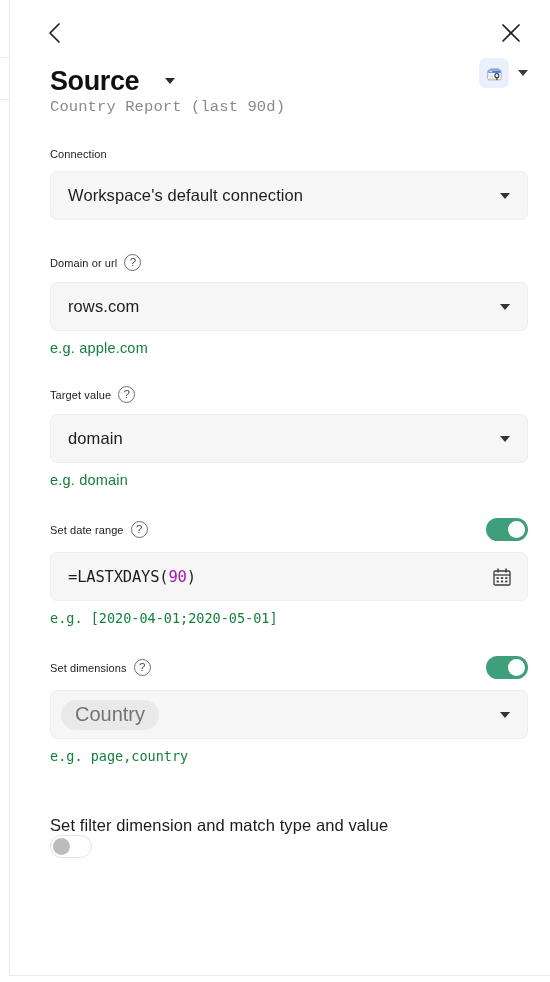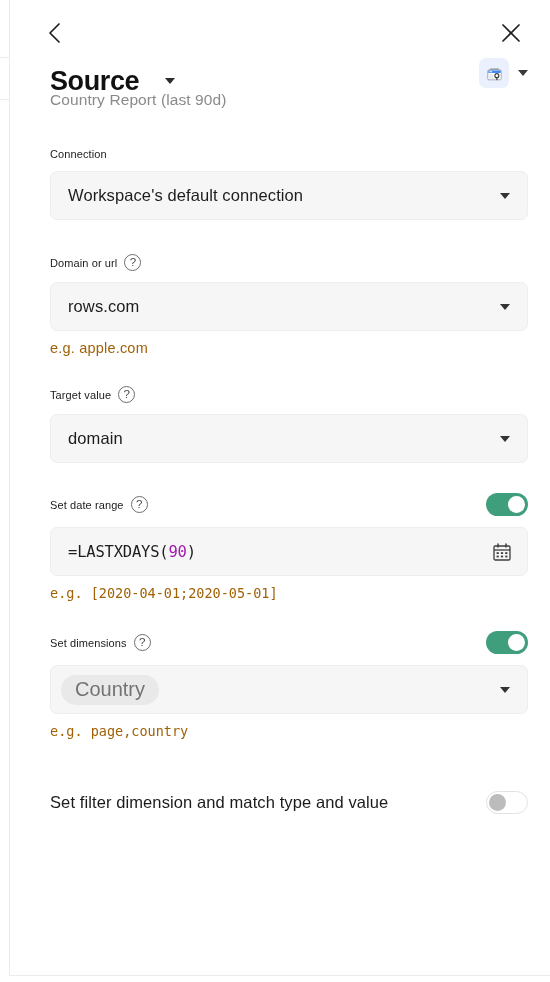--- a/index.html
+++ b/index.html
@@ -80,24 +80,25 @@
     width: 0; height: 0;
     border-left: 5px solid transparent;
     border-right: 5px solid transparent;
     border-top: 6px solid #2b2b2b;
     cursor: pointer;
   }
   .caret-sm.muted { border-top-color: #3a3a3a; }
 
   #source-subtitle {
     position: absolute;
-    left: 40px; top: 29px;
+    left: 40px; top: 36px;
     font-size: 15.5px;
     color: #8a8a8a;
     letter-spacing: 0.1px;
+    font-family: Liberation Mono, monospace;
   }
 
   
   #app-badge-cluster {
     position: absolute;
     right: 22px; top: -4px;
     display: flex;
     align-items: center;
     gap: 9px;
   }
@@ -171,21 +172,21 @@
     right: 17px; top: 50%;
     margin-top: -3px;
     width: 0; height: 0;
     border-left: 5px solid transparent;
     border-right: 5px solid transparent;
     border-top: 6px solid #333333;
   }
 
   .hint {
     font-size: 14.5px;
-    color: #a16207;
+    color: #15803d;
     margin-top: 9px;
     letter-spacing: 0.2px;
   }
   .hint.mono {
     font-family: "DejaVu Sans Mono", monospace;
     font-size: 13.5px;
     letter-spacing: 0;
   }
 
   
@@ -225,22 +226,23 @@
     top: 3px;
     width: 17px; height: 17px;
     border-radius: 50%;
   }
   .toggle.on  .knob { right: 3px; background: #ffffff; }
   .toggle.off .knob { left: 2px; top: 2px; background: #bcbcbc; }
 
   
   .toggle-row {
     display: flex;
-    align-items: center;
+    align-items: flex-start;
     justify-content: space-between;
+    flex-direction: column;
   }
   .toggle-row .field-label { font-size: 16.5px; }
 
   .spacer-24 { height: 26px; }
   .spacer-30 { height: 30px; }
   .spacer-34 { height: 34px; }
 </style>
 </head>
 <body>
 
@@ -323,20 +325,21 @@
       <div class="label-row">
         <div class="label-left">
           <span class="field-label">Target value</span>
           <span class="help-icon">?</span>
         </div>
       </div>
       <div class="control">
         <span class="control-value">domain</span>
         <span class="caret-field"></span>
       </div>
+      <div class="hint">e.g. domain</div>
     </div>
 
     <div class="spacer-30"></div>
 
     <div class="field">
       <div class="label-row">
         <div class="label-left">
           <span class="field-label">Set date range</span>
           <span class="help-icon">?</span>
         </div>

